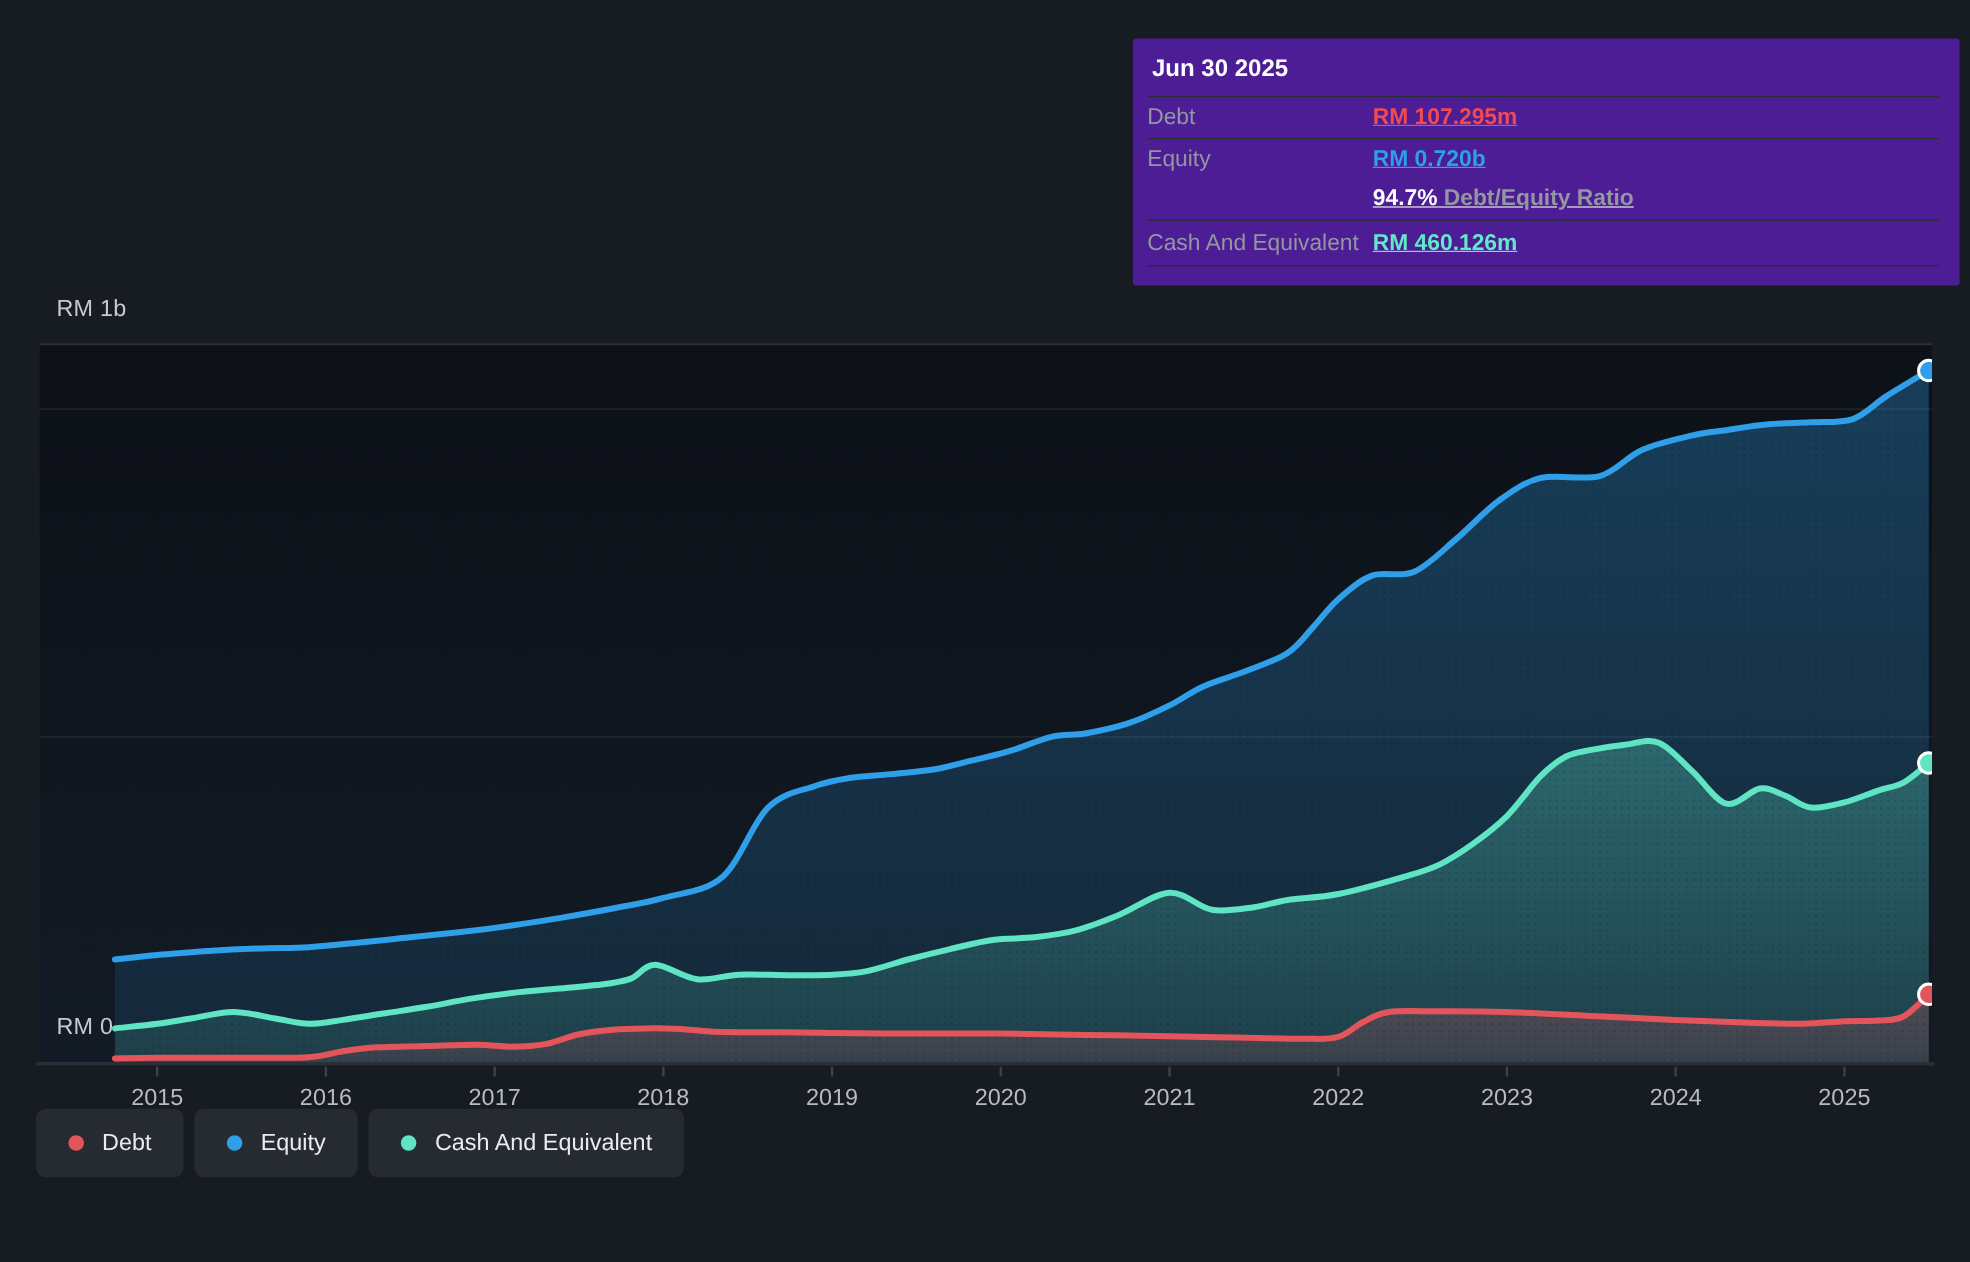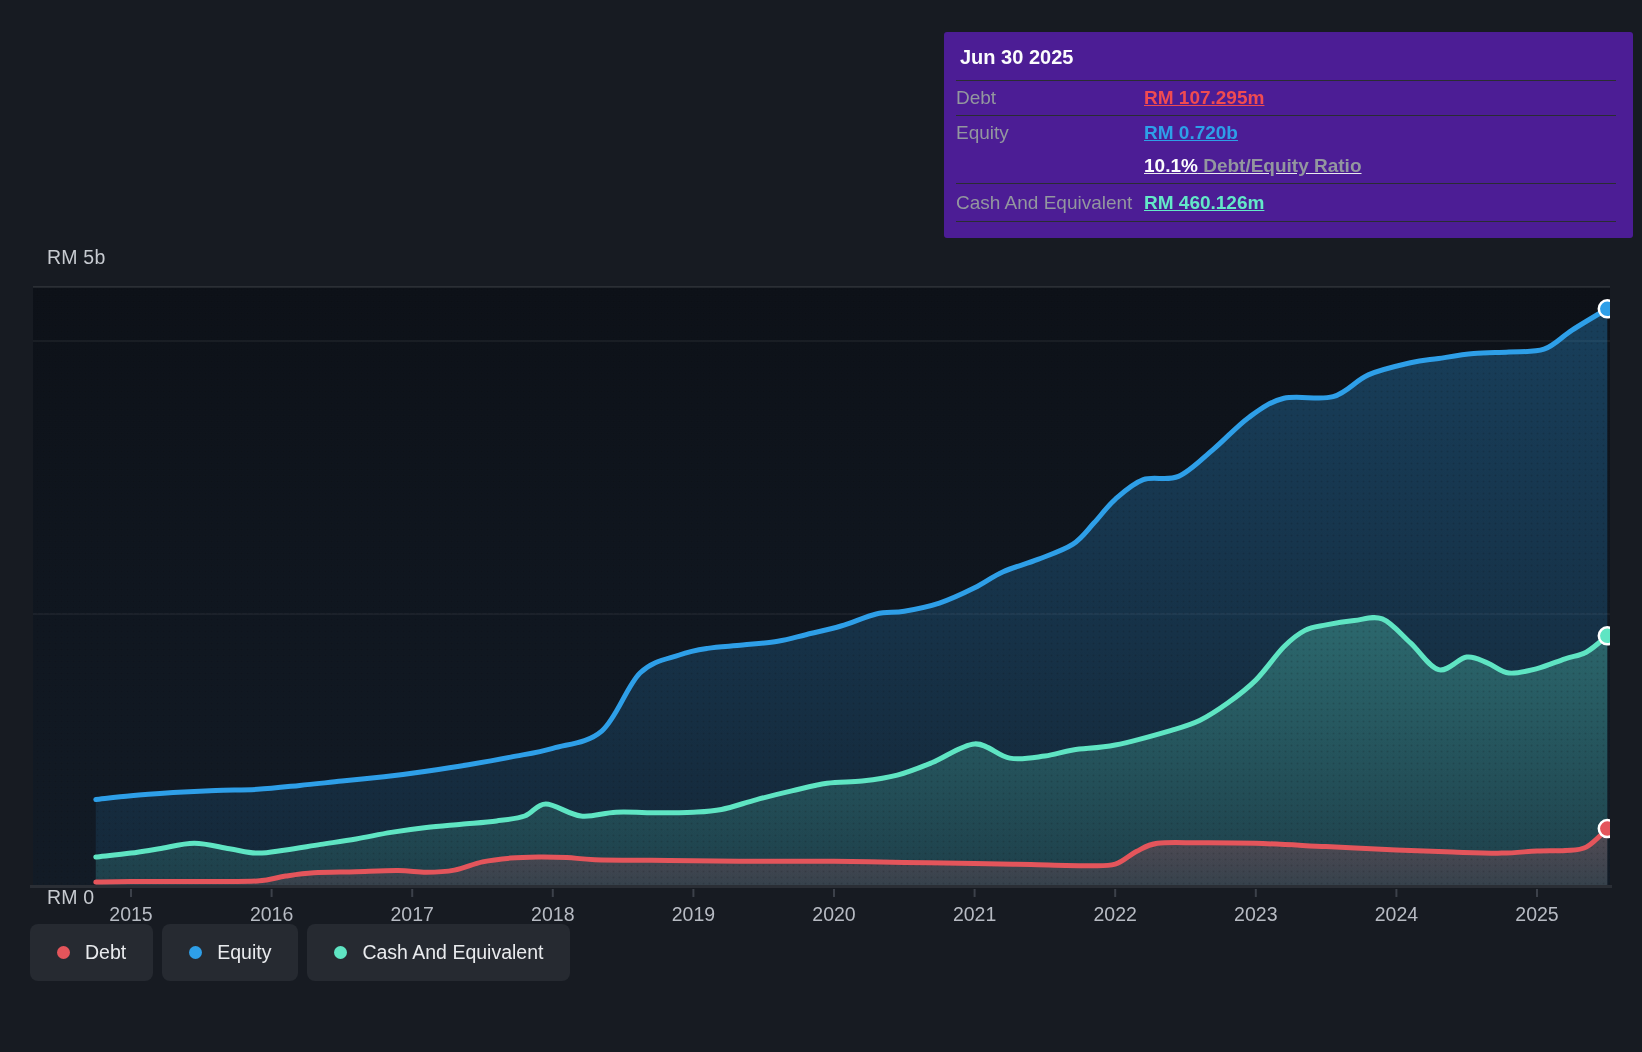--- a/index.html
+++ b/index.html
@@ -7,21 +7,21 @@
     position:relative;width:1642px;height:1052px;overflow:hidden;
     background:#171b22;font-family:"Liberation Sans",sans-serif;
     -webkit-font-smoothing:antialiased;
   }
   #chart-svg{position:absolute;left:0;top:0;}
   .ylab{
     position:absolute;left:47px;font-size:19.5px;color:#c6cad0;
     letter-spacing:.2px;
   }
   .ylab-top{top:246px;}
-  .ylab-zero{top:845px;margin-top:41px;}
+  .ylab-zero{top:845px;}
 
   
   .tooltip{
     position:absolute;left:923px;top:32px;width:689px;height:206px;
     background:#4c1d95;border-radius:3px;box-sizing:border-box;
     color:#e8eaed;
     margin-left:21px;
   }
   .tt-title{
     padding:14px 18px 11px 16px;font-size:20px;font-weight:700;color:#fbfcfd;
@@ -109,37 +109,37 @@
       <line x1="1115.1999999999998" x2="1115.1999999999998" y1="889" y2="897" stroke="#3c414a" stroke-width="2"></line>
       <text x="1115.1999999999998" y="921" text-anchor="middle" fill="#b7bbc3" font-size="19.5" font-family="&quot;Liberation Sans&quot;,sans-serif">2022</text>
       <line x1="1255.8" x2="1255.8" y1="889" y2="897" stroke="#3c414a" stroke-width="2"></line>
       <text x="1255.8" y="921" text-anchor="middle" fill="#b7bbc3" font-size="19.5" font-family="&quot;Liberation Sans&quot;,sans-serif">2023</text>
       <line x1="1396.3999999999999" x2="1396.3999999999999" y1="889" y2="897" stroke="#3c414a" stroke-width="2"></line>
       <text x="1396.3999999999999" y="921" text-anchor="middle" fill="#b7bbc3" font-size="19.5" font-family="&quot;Liberation Sans&quot;,sans-serif">2024</text>
       <line x1="1537" x2="1537" y1="889" y2="897" stroke="#3c414a" stroke-width="2"></line>
       <text x="1537" y="921" text-anchor="middle" fill="#b7bbc3" font-size="19.5" font-family="&quot;Liberation Sans&quot;,sans-serif">2025</text>
     </svg>
 
-  <div class="ylab ylab-top">RM 5b</div>
+  <div class="ylab ylab-top">RM 1b</div>
   <div class="ylab ylab-zero">RM 0</div>
 
   <div class="tooltip">
     <div class="tt-title">Jun 30 2025</div>
     <div class="tt-rows" id="tt-rows">
         <div class="tt-row" style="height: 34px;">
           <span class="tt-label">Debt</span>
           <span class="tt-value" style="color: rgb(240, 75, 81);">RM 107.295m</span>
         </div>
         <div class="tt-row" style="height: 33px;">
           <span class="tt-label">Equity</span>
           <span class="tt-value" style="color: rgb(46, 159, 232);">RM 0.720b</span>
         </div>
         <div class="tt-row no-top" style="height: 34px;">
           <span class="tt-label"></span>
-          <span class="tt-value"><span style="color: rgb(251, 252, 253);">10.1%</span><span class="tt-ratio-rest">&nbsp;Debt/Equity Ratio</span></span>
+          <span class="tt-value"><span style="color: rgb(251, 252, 253);">94.7%</span><span class="tt-ratio-rest">&nbsp;Debt/Equity Ratio</span></span>
         </div>
         <div class="tt-row last" style="height: 37px;">
           <span class="tt-label">Cash And Equivalent</span>
           <span class="tt-value" style="color: rgb(99, 232, 200);">RM 460.126m</span>
         </div>
       </div>
   </div>
 
   <div class="legend" id="legend">
       <div class="pill">

